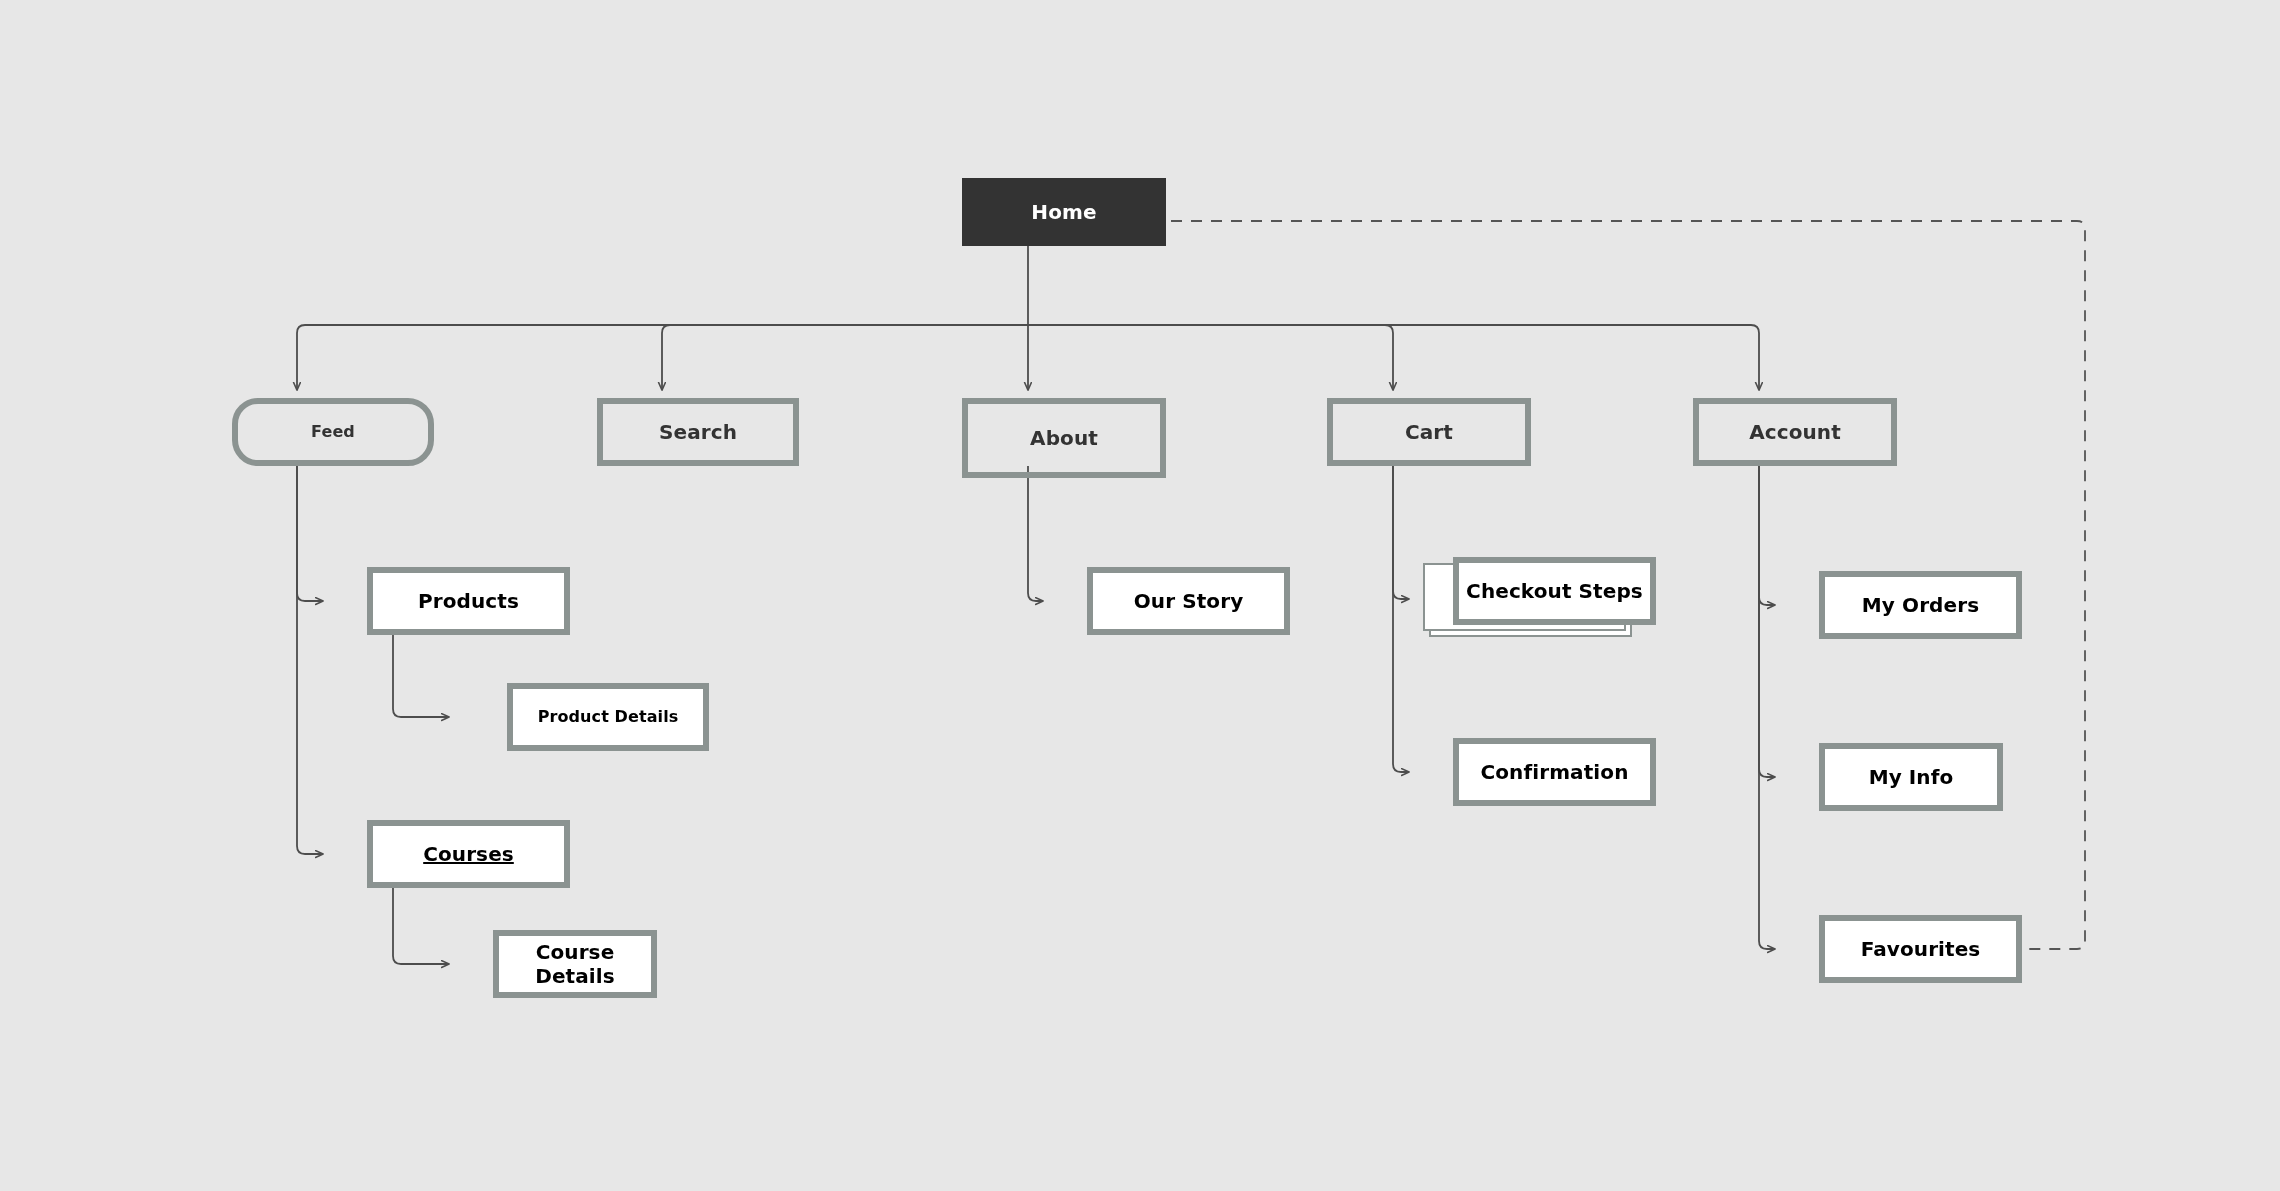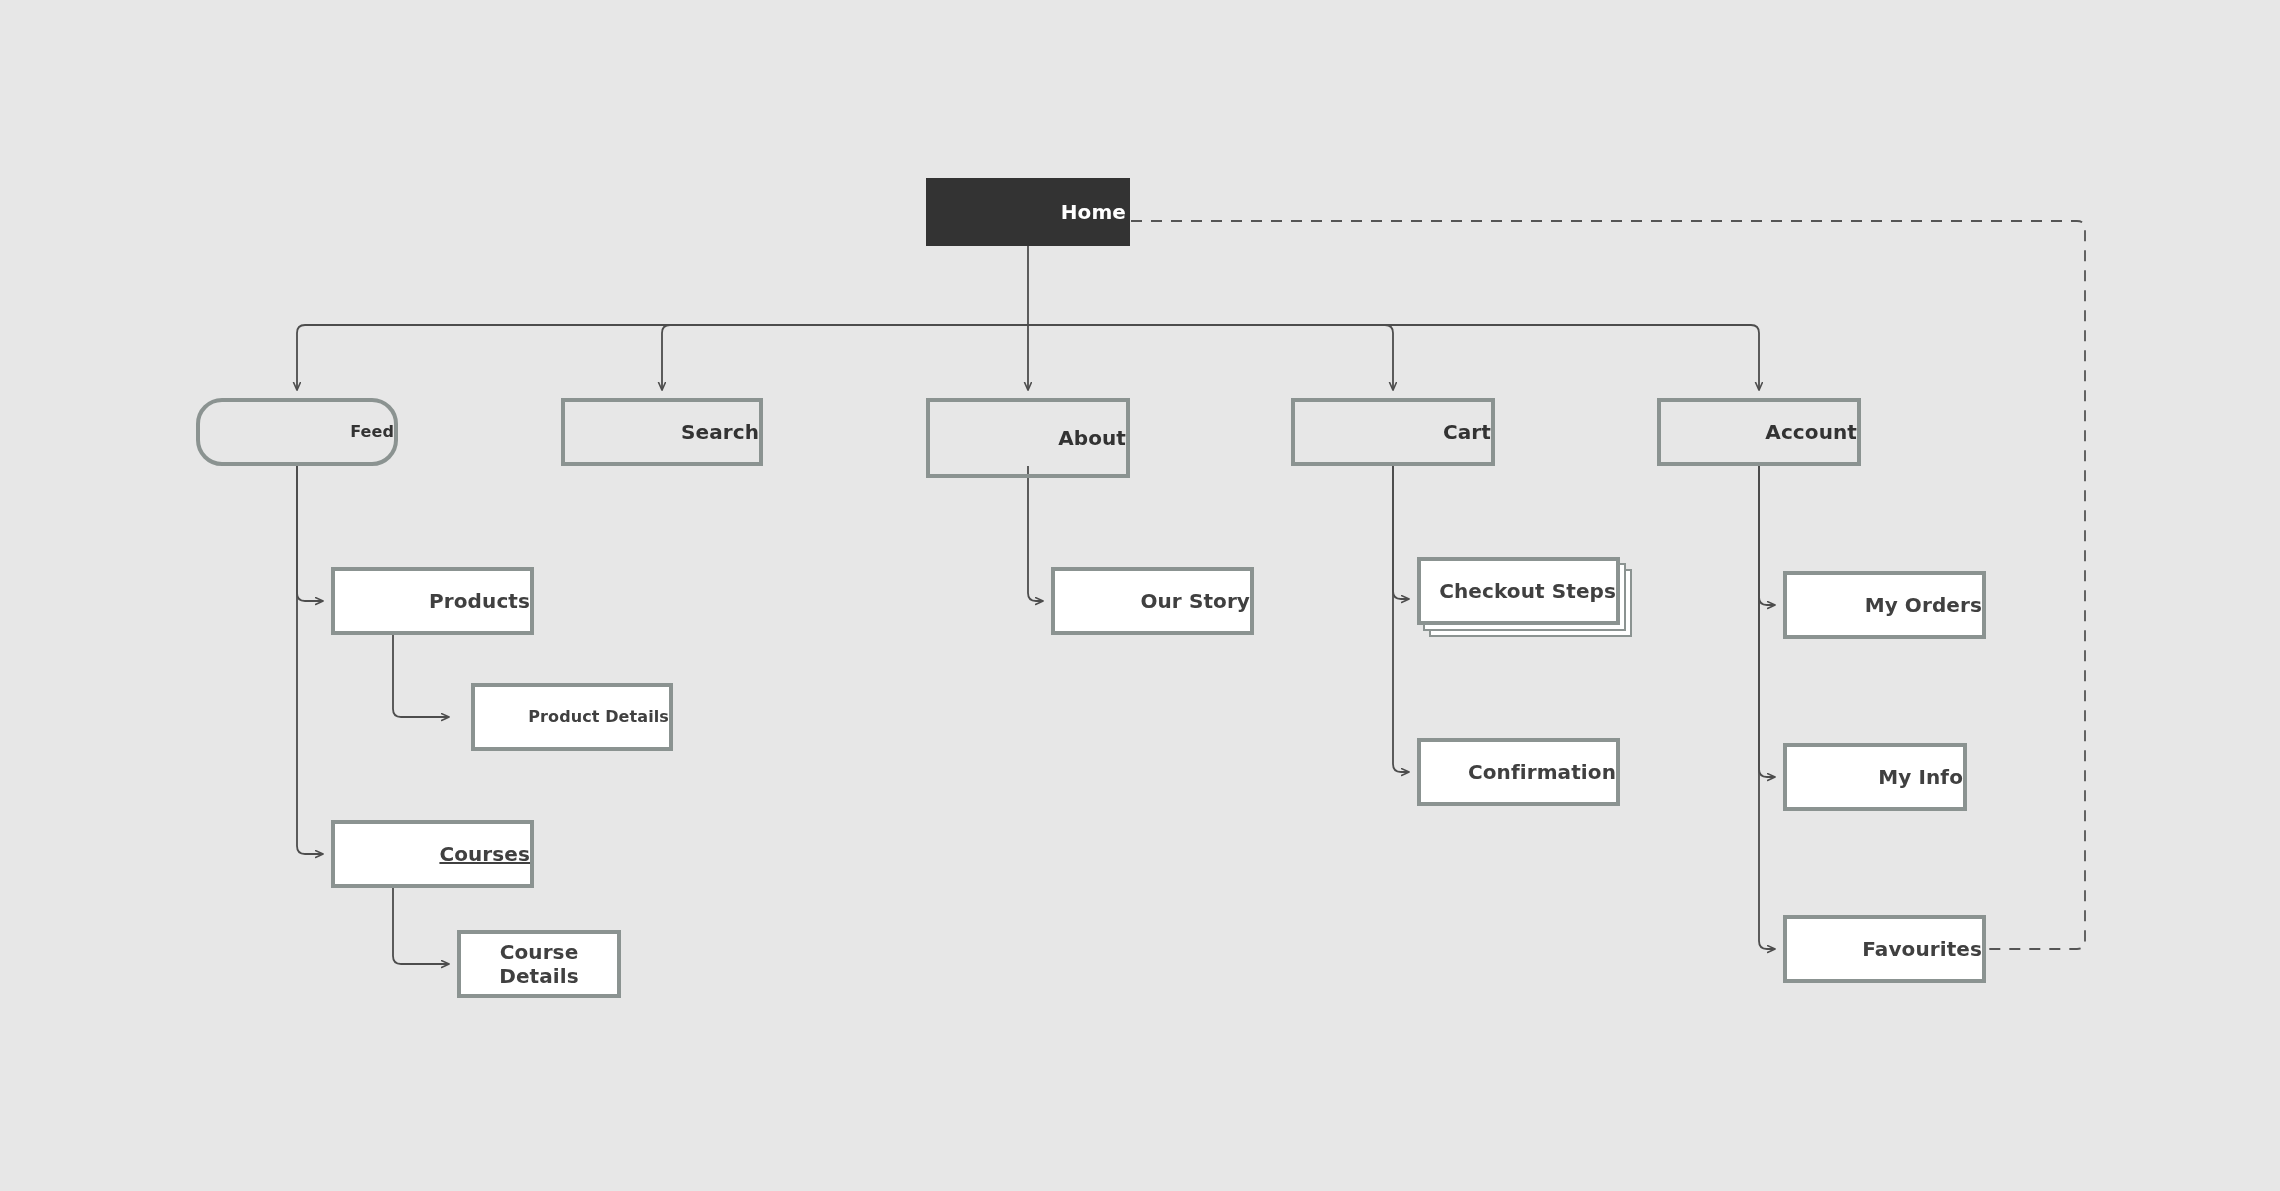--- a/index.html
+++ b/index.html
@@ -24,42 +24,43 @@
     position: absolute;
     left: 0; top: 0;
     width: 2280px;
     height: 1191px;
     pointer-events: none;
   }
   .node {
     position: absolute;
     display: flex;
     align-items: center;
-    justify-content: flex-end;
-    border: 4px solid #0f766e;
+    justify-content: center;
+    border: 6px solid #0f766e;
     font-weight: bold;
     letter-spacing: 0.1px;
     color: #333333;
     text-align: center;
     line-height: 1.2;
+    margin-left: 36px;
   }
   .node.root {
     background: #333333;
     border-color: #333333;
     color: #ffffff;
   }
   .node.level2 {
     background: transparent;
     border-color: #8b9391;
     color: #333333;
   }
   .node.level3 {
     background: #ffffff;
     border-color: #8b9391;
-    color: #404040;
+    color: #000000;
   }
   .stack-layer {
     position: absolute;
     background: #ffffff;
     border: 2px solid #8b9391;
   }
 </style>
 </head>
 <body>
 

